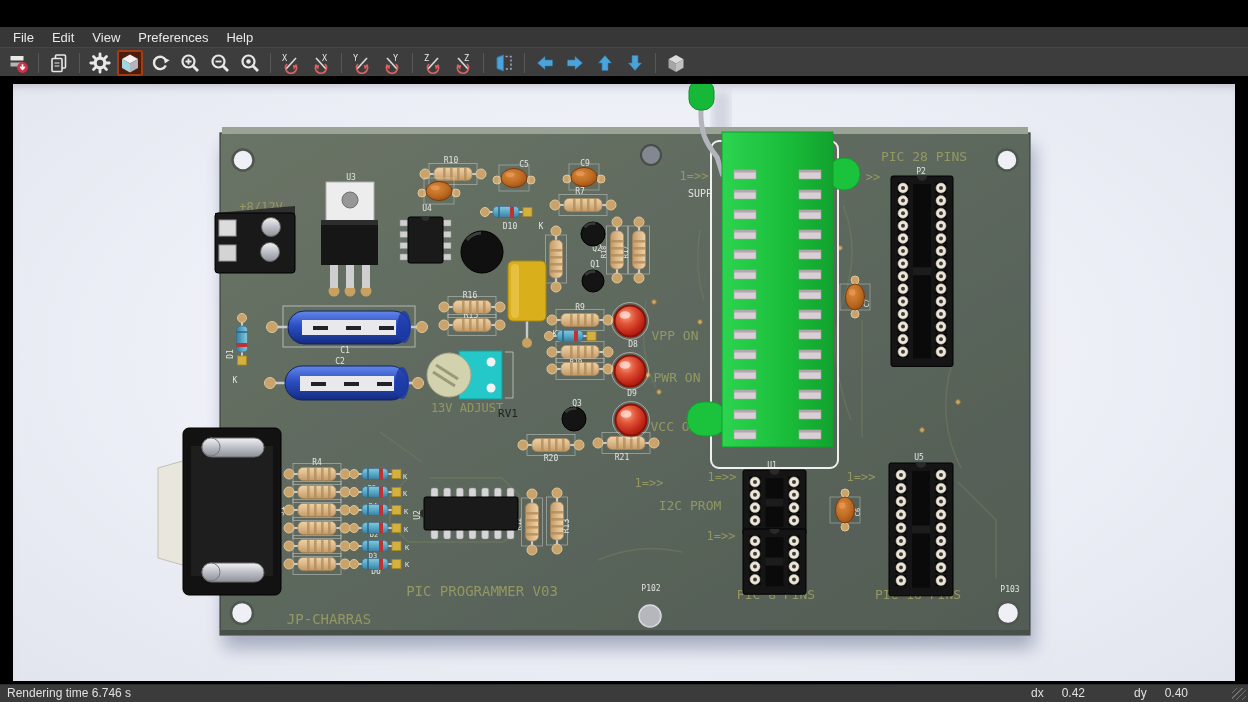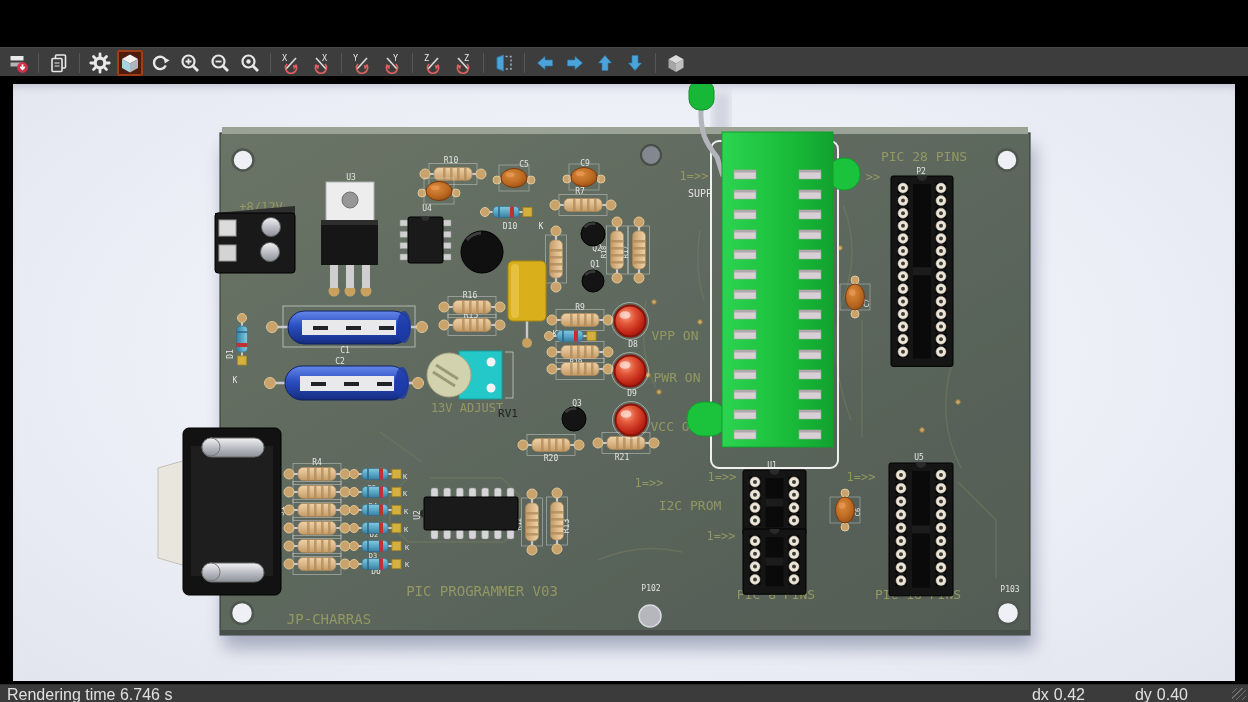--- a/index.html
+++ b/index.html
@@ -30,34 +30,41 @@
   .tb-sep{width:1px;height:20px;background:#575757;margin:0 5px;}
   .tb-btn svg{display:block;}
   
   .canvas-frame{position:absolute;top:76px;left:0;right:0;bottom:17px;background:#000;}
   .canvas{position:absolute;left:13px;top:8px;width:1222px;height:597px;
           background:radial-gradient(ellipse at 50% 45%, #f7f8fc 0%, #edeff7 55%, #e3e5ee 100%);
           box-shadow:inset 0 7px 9px -5px rgba(90,95,115,.3);}
   .canvas svg{position:absolute;left:0;top:0;}
   
   .statusbar{position:absolute;left:0;right:0;bottom:0;height:17px;background:#3b3b3b;
-             border-top:1px solid #2c2c2c;color:#e0e0e0;font-size:16px;}
+             border-top:1px solid #2c2c2c;color:#e0e0e0;font-size:12px;}
   .sb-left{position:absolute;left:7px;top:1px;}
-  .sb-metric{position:absolute;top:1px;display:flex;gap:5px;}
+  .sb-metric{position:absolute;top:1px;display:flex;gap:18px;}
   .sb-dx{right:163px;} .sb-dy{right:60px;justify-content:flex-end;}
   .sb-grip{position:absolute;right:2px;bottom:2px;width:14px;height:12px;
            background:repeating-linear-gradient(135deg,transparent 0 3px,#6e6e6e 3px 4px);}
   text{font-family:"DejaVu Sans Mono",monospace;}
 </style>
 </head>
 <body>
 
 <div class="window">
 
 
+  <div class="menubar" id="menubar">
+      <div class="menu-item">File</div>
+      <div class="menu-item">Edit</div>
+      <div class="menu-item">View</div>
+      <div class="menu-item">Preferences</div>
+      <div class="menu-item">Help</div>
+    </div>
 
   <div class="toolbar" id="toolbar">
       <button class="tb-btn">
         <svg width="22" height="22" viewBox="0 0 22 22">
           <rect x="3.5" y="4" width="13" height="4.5" fill="#e8e8e8"></rect>
           <rect x="3.5" y="10.5" width="13" height="4" fill="#b4b4b4"></rect>
           <circle cx="15.5" cy="15.5" r="5.4" fill="#d0314b"></circle>
           <path d="M15.5 12.3 v4.6 M13.3 14.9 l2.2 2.4 2.2-2.4" stroke="#fff" stroke-width="1.7" fill="none"></path>
         </svg>
       </button>

